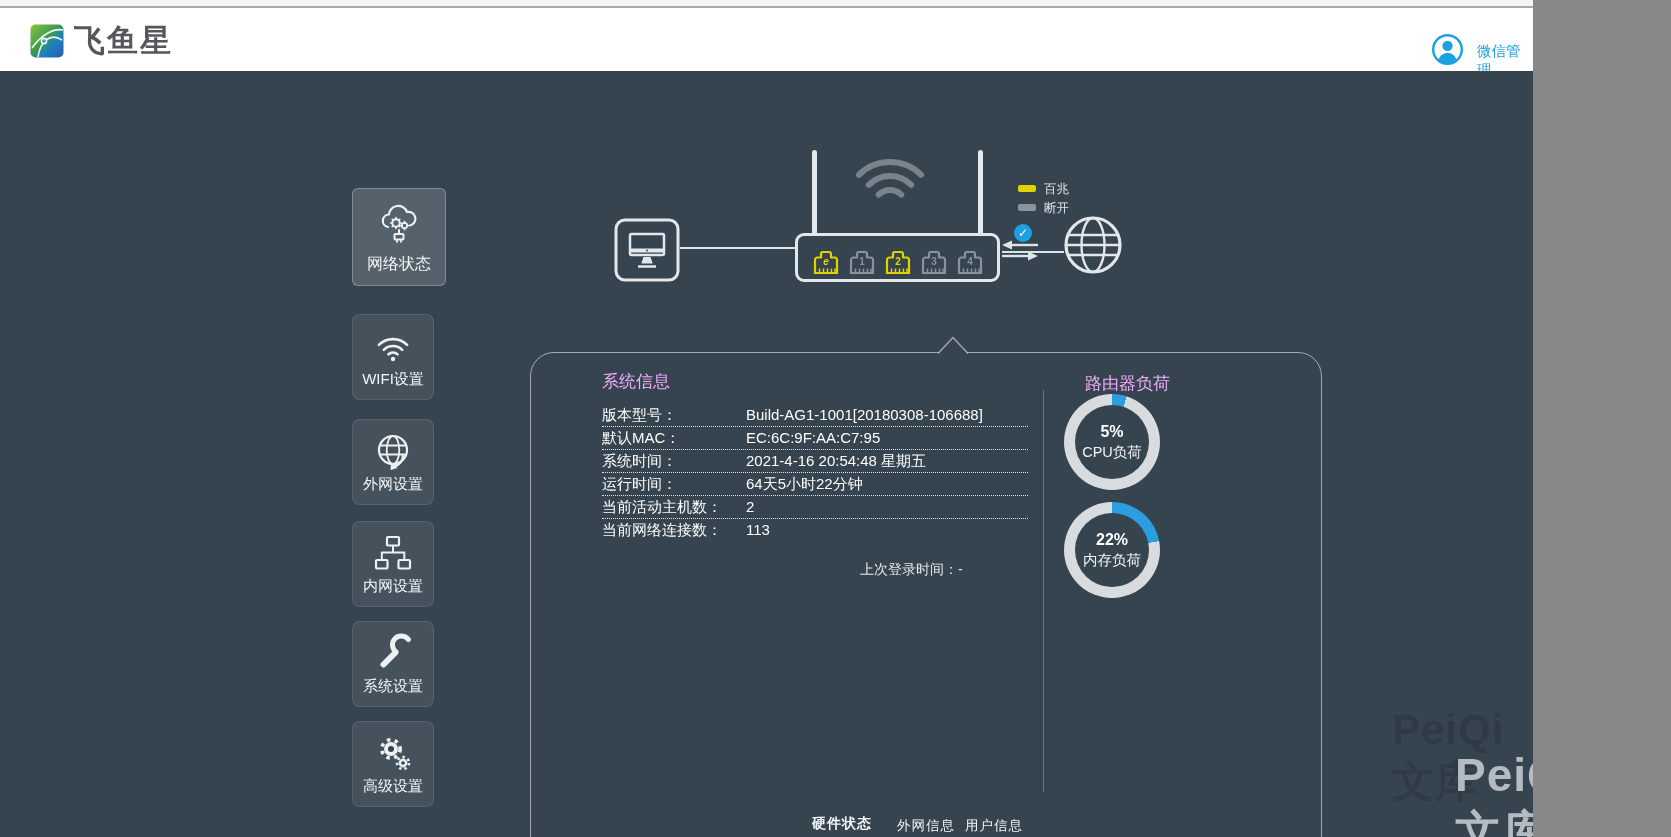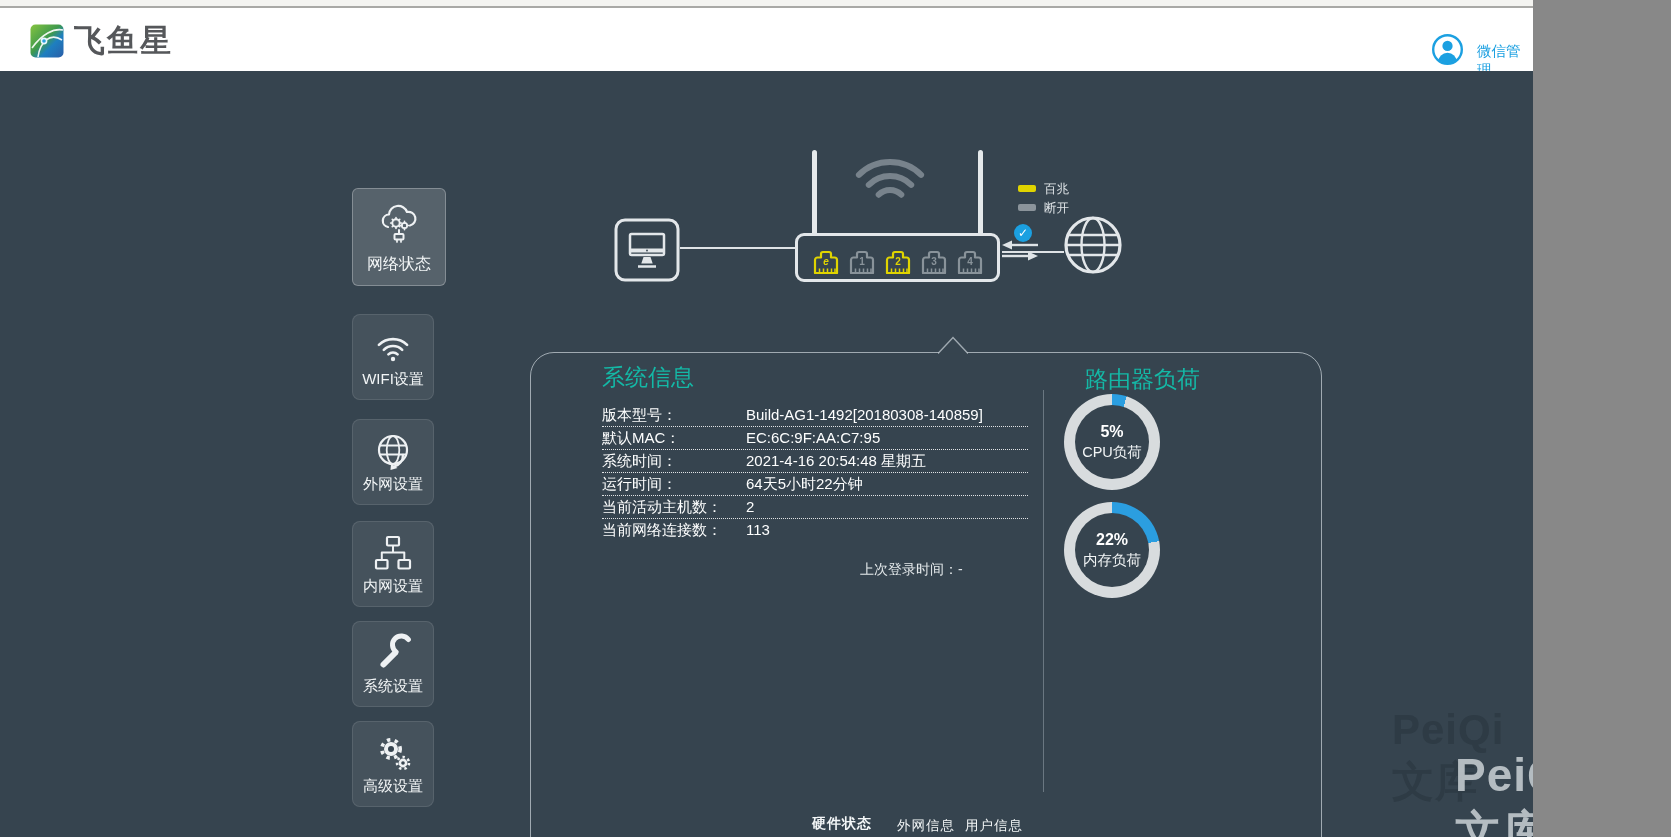--- a/index.html
+++ b/index.html
@@ -35,21 +35,21 @@
   .port-down{color:#89939a;}
   .wire{position:absolute;height:2px;background:#dfe3e6;}
   .legend-swatch{position:absolute;width:18px;height:7px;border-radius:2px;}
   .legend-label{position:absolute;color:#dfe4e7;font-size:12.5px;}
   .check-badge{position:absolute;left:1014px;top:224px;width:18px;height:18px;border-radius:50%;background:#1ba0e1;
                color:#fff;font-size:12px;font-weight:bold;text-align:center;line-height:18px;}
   
   .panel{position:absolute;left:530px;top:352px;width:792px;height:500px;
          border:1px solid rgba(205,214,219,0.70);border-radius:24px 24px 0 0;box-sizing:border-box;}
   .panel-notch{position:absolute;left:938px;top:336px;}
-  .sysinfo-title,.load-title{position:absolute;color:#14b8a6;font-size:23px;}
+  .sysinfo-title,.load-title{position:absolute;color:#f0abfc;font-size:17px;margin-top:8px;}
   .sysinfo-title{left:602px;top:362px;}
   .load-title{left:1085px;top:364px;}
   .info-rows{position:absolute;left:602px;top:404px;width:426px;}
   .info-row{display:flex;height:22px;line-height:22px;font-size:15px;color:#fdfefe;
             border-bottom:1px dotted rgba(255,255,255,0.85);gap:24px;}
   .info-row:last-child{border-bottom:none;}
   .info-label{width:120px;flex:none;}
   .info-value{flex:1;white-space:nowrap;}
   .last-login{position:absolute;left:860px;top:561px;color:#e3e8ea;font-size:14px;}
   .vdivider{position:absolute;left:1043px;top:390px;width:1px;height:402px;background:rgba(170,182,190,0.45);}
@@ -261,21 +261,21 @@
   <svg class="panel-notch" width="30" height="18" viewBox="0 0 30 18">
     <path d="M0 17.5 L15 1.5 L30 17.5 Z" fill="#36444f"></path>
     <path d="M0 17.5 L15 1.5 L30 17.5" fill="none" stroke="rgba(205,214,219,0.70)" stroke-width="1.4"></path>
   </svg>
 
   <div class="sysinfo-title">系统信息</div>
 
   <div class="info-rows">
     <div class="info-row">
       <span class="info-label">版本型号：</span>
-      <span class="info-value">Build-AG1-1492[20180308-140859]</span>
+      <span class="info-value">Build-AG1-1001[20180308-106688]</span>
     </div>
     <div class="info-row">
       <span class="info-label">默认MAC：</span>
       <span class="info-value">EC:6C:9F:AA:C7:95</span>
     </div>
     <div class="info-row">
       <span class="info-label">系统时间：</span>
       <span class="info-value">2021-4-16 20:54:48 星期五</span>
     </div>
     <div class="info-row">

